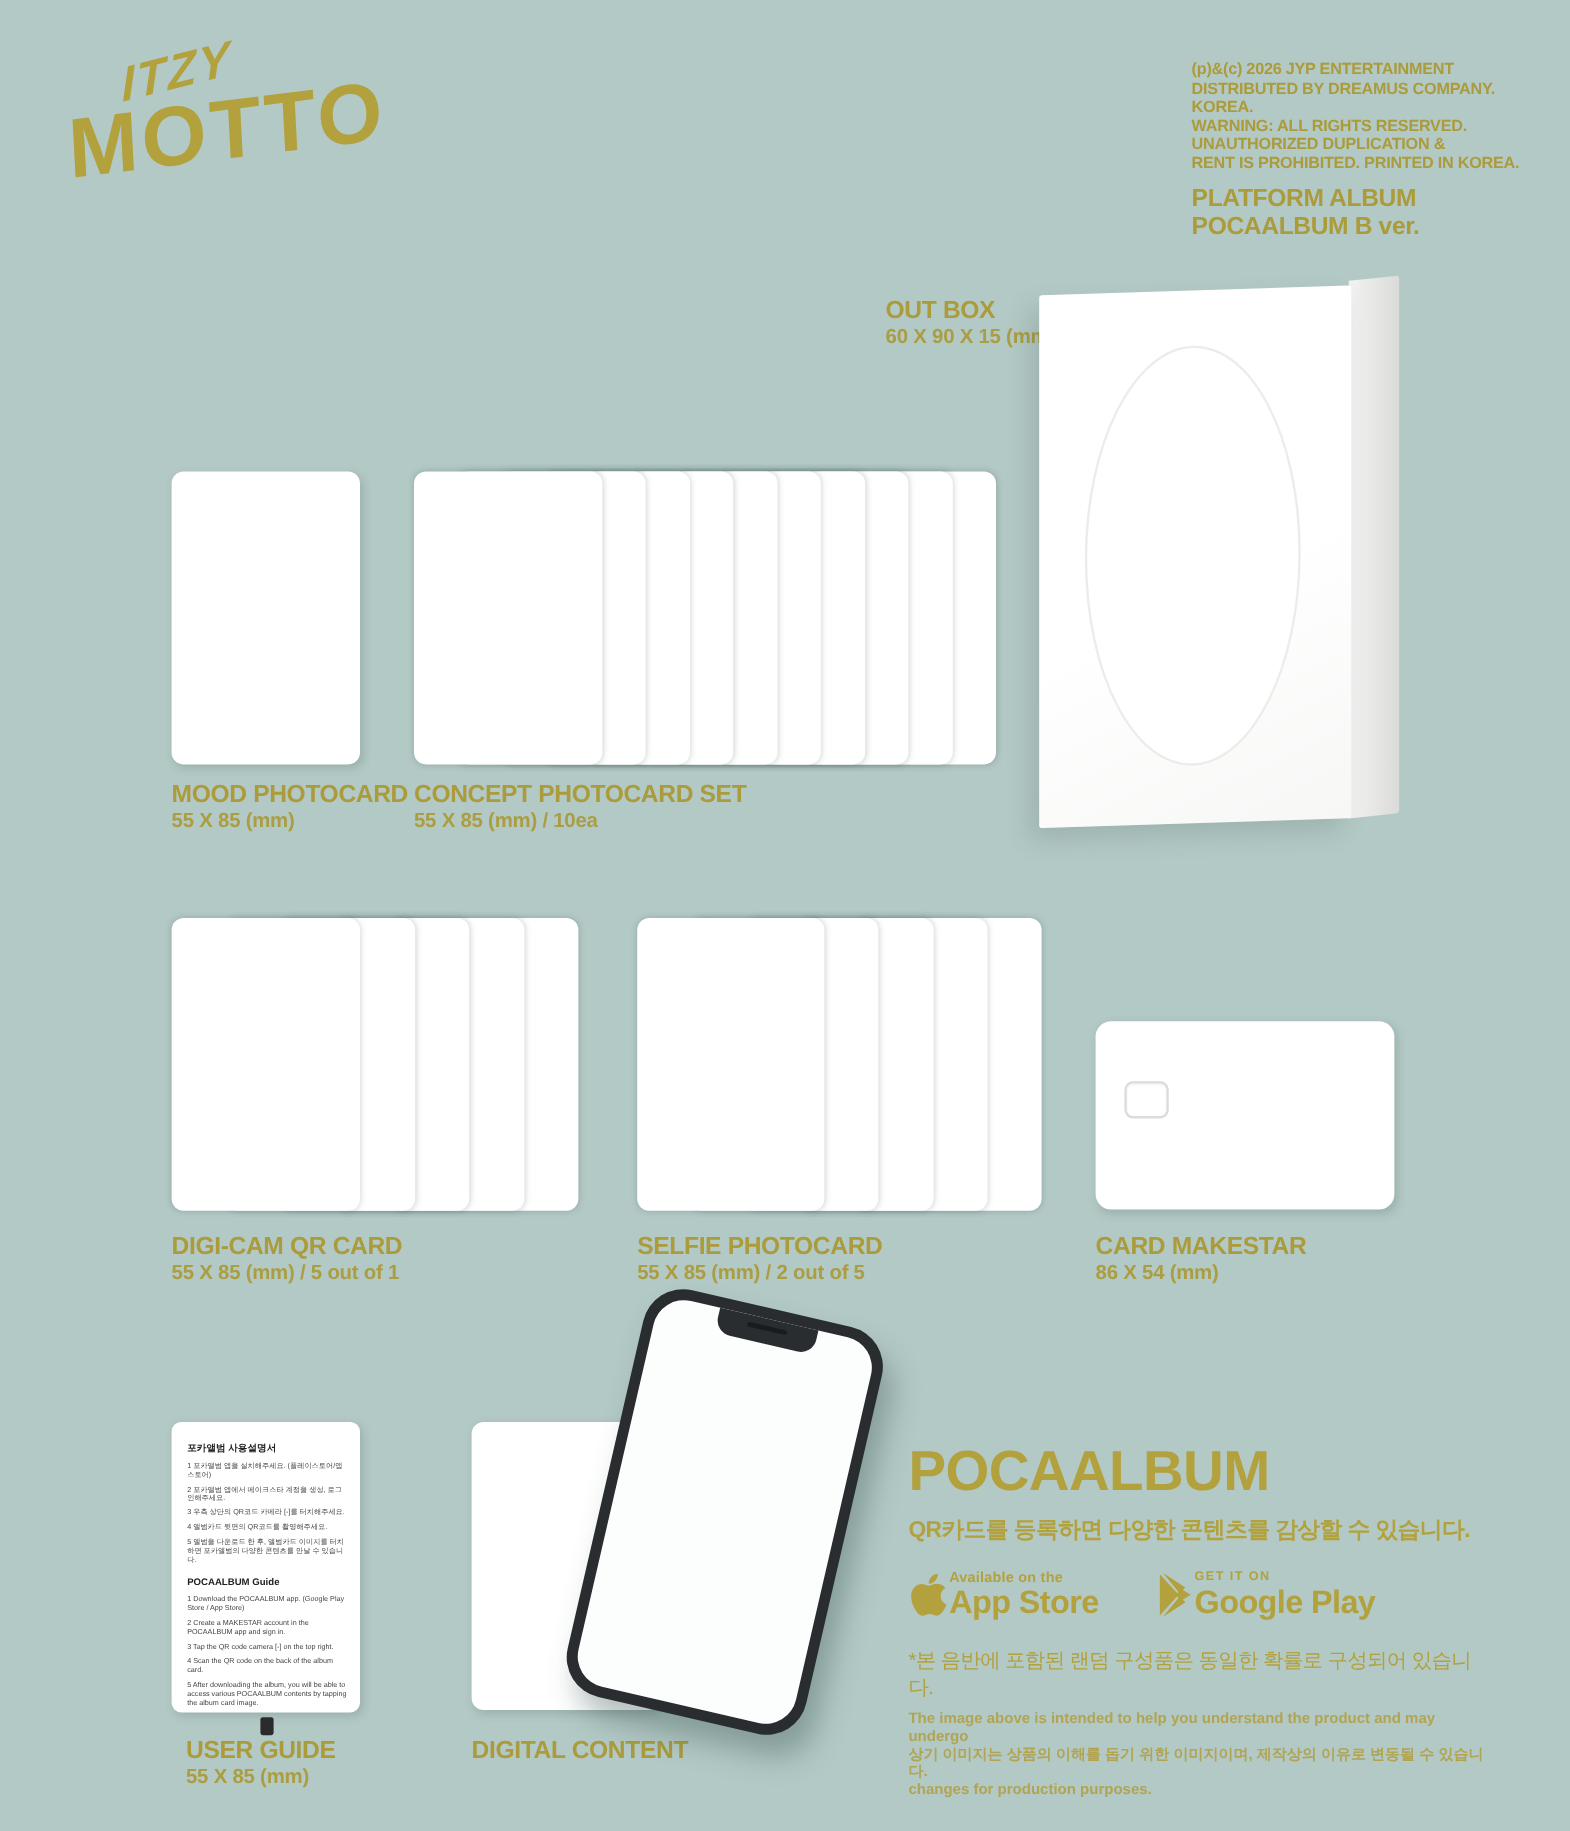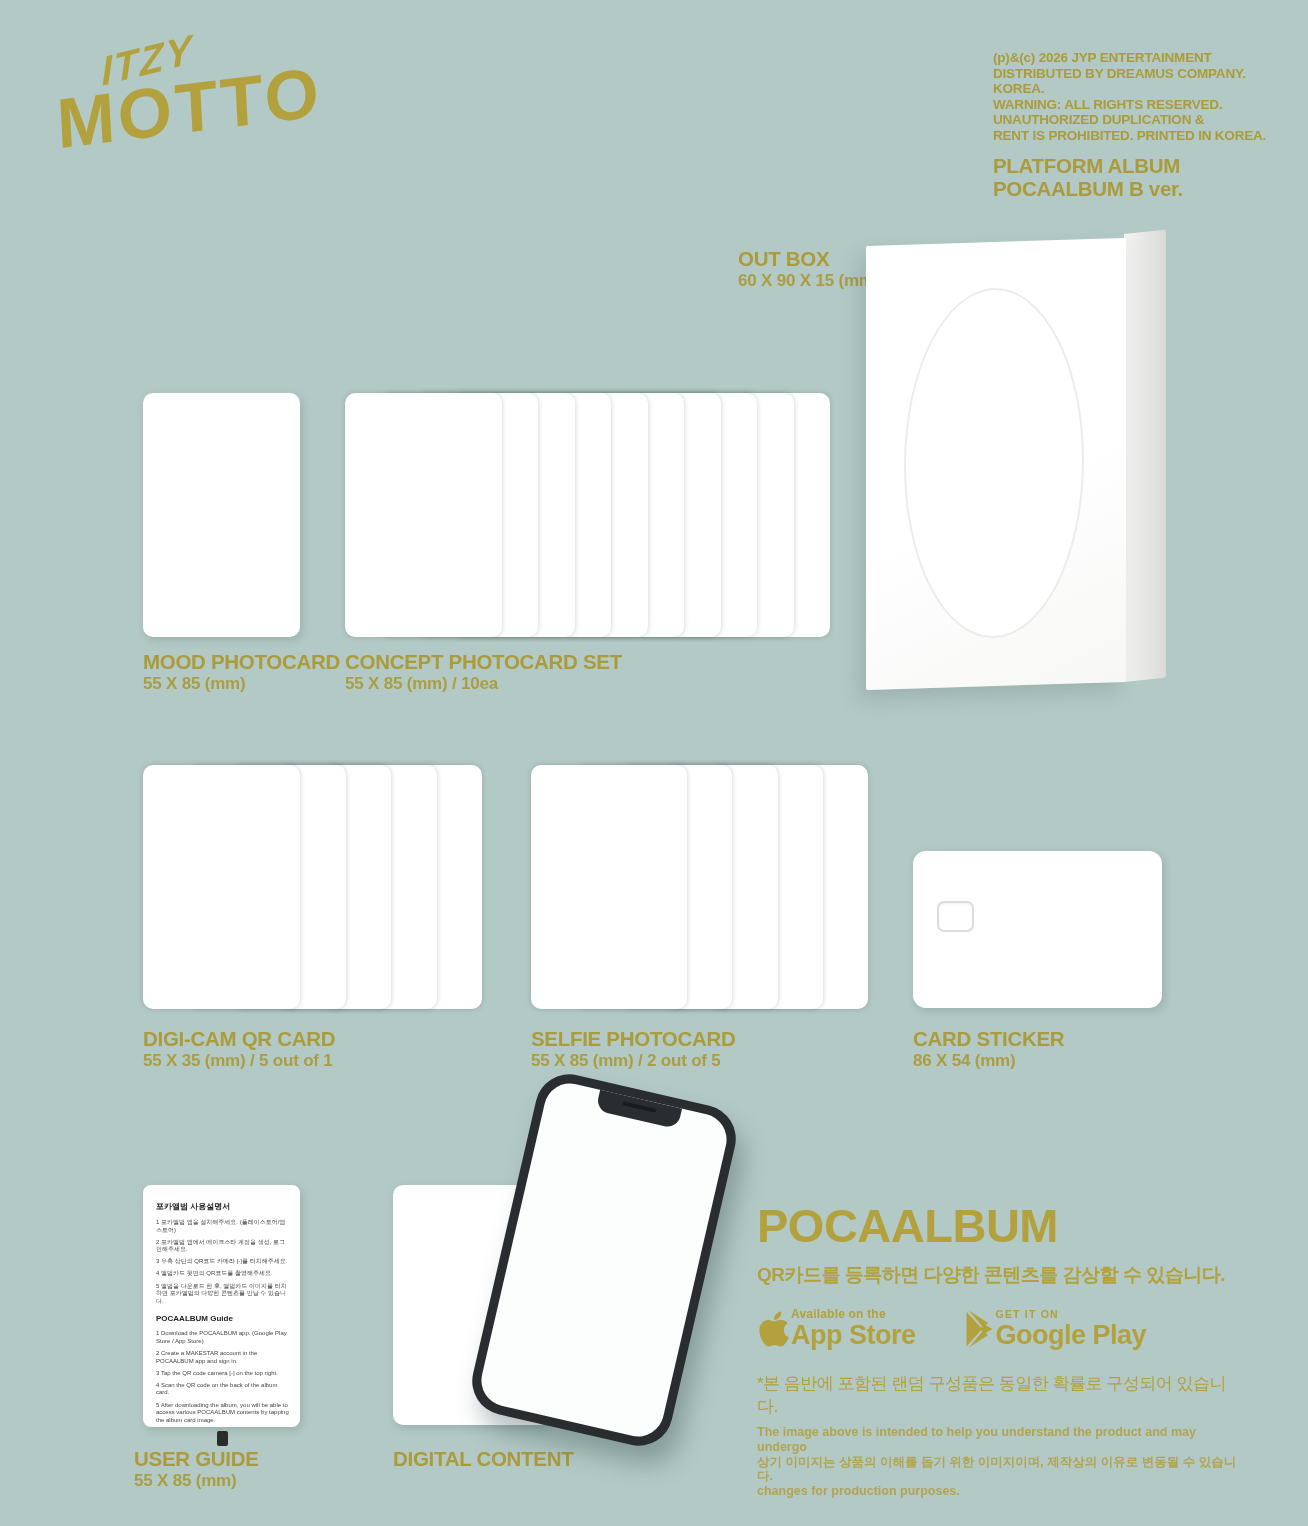--- a/index.html
+++ b/index.html
@@ -176,40 +176,40 @@
 
   <div class="stack stack-digicam">
       <div class="stack-card" style="left: 0px; z-index: 5;"></div>
       <div class="stack-card" style="left: 45.5px; z-index: 4;"></div>
       <div class="stack-card" style="left: 91px; z-index: 3;"></div>
       <div class="stack-card" style="left: 136.5px; z-index: 2;"></div>
       <div class="stack-card" style="left: 182px; z-index: 1;"></div>
     </div>
   <div class="item-label" style="left:143px;top:1027px;">
     <div class="t">DIGI-CAM QR CARD</div>
-    <div class="s">55 X 35 (mm) / 5 out of 1</div>
+    <div class="s">55 X 85 (mm) / 5 out of 1</div>
   </div>
 
   <div class="stack stack-selfie">
       <div class="stack-card" style="left: 0px; z-index: 5;"></div>
       <div class="stack-card" style="left: 45.25px; z-index: 4;"></div>
       <div class="stack-card" style="left: 90.5px; z-index: 3;"></div>
       <div class="stack-card" style="left: 135.75px; z-index: 2;"></div>
       <div class="stack-card" style="left: 181px; z-index: 1;"></div>
     </div>
   <div class="item-label" style="left:531px;top:1027px;">
     <div class="t">SELFIE PHOTOCARD</div>
     <div class="s">55 X 85 (mm) / 2 out of 5</div>
   </div>
 
   <div class="pcard sticker">
     <div class="sticker-chip"></div>
   </div>
   <div class="item-label" style="left:913px;top:1027px;">
-    <div class="t">CARD STICKER</div>
+    <div class="t">CARD MAKESTAR</div>
     <div class="s">86 X 54 (mm)</div>
   </div>
 
   <div class="pcard guide-card">
     <div class="guide-title">포카앨범 사용설명서</div>
     <div class="guide-steps">
         <div class="g-step">1  포카앨범 앱을 설치해주세요. (플레이스토어/앱스토어)</div>
         <div class="g-step">2  포카앨범 앱에서 메이크스타 계정을 생성, 로그인해주세요.</div>
         <div class="g-step">3  우측 상단의 QR코드 카메라 [-]를 터치해주세요.</div>
         <div class="g-step">4  앨범카드 뒷면의 QR코드를 촬영해주세요.</div>
@@ -218,21 +218,21 @@
     <div class="guide-title guide-title-en">POCAALBUM Guide</div>
     <div class="guide-steps">
         <div class="g-step">1  Download the POCAALBUM app. (Google Play Store / App Store)</div>
         <div class="g-step">2  Create a MAKESTAR account in the POCAALBUM app and sign in.</div>
         <div class="g-step">3  Tap the QR code camera [-] on the top right.</div>
         <div class="g-step">4  Scan the QR code on the back of the album card.</div>
         <div class="g-step">5  After downloading the album, you will be able to access various POCAALBUM contents by tapping the album card image.</div>
       </div>
     <div class="guide-logo"></div>
   </div>
-  <div class="item-label" style="left:134px;top:1447px;">
+  <div class="item-label" style="left:155px;top:1447px;">
     <div class="t">USER GUIDE</div>
     <div class="s">55 X 85 (mm)</div>
   </div>
 
   <div class="pcard digital-card"></div>
   <div class="phone">
     <div class="phone-screen"></div>
     <div class="phone-notch">
       <div class="phone-speaker"></div>
     </div>

